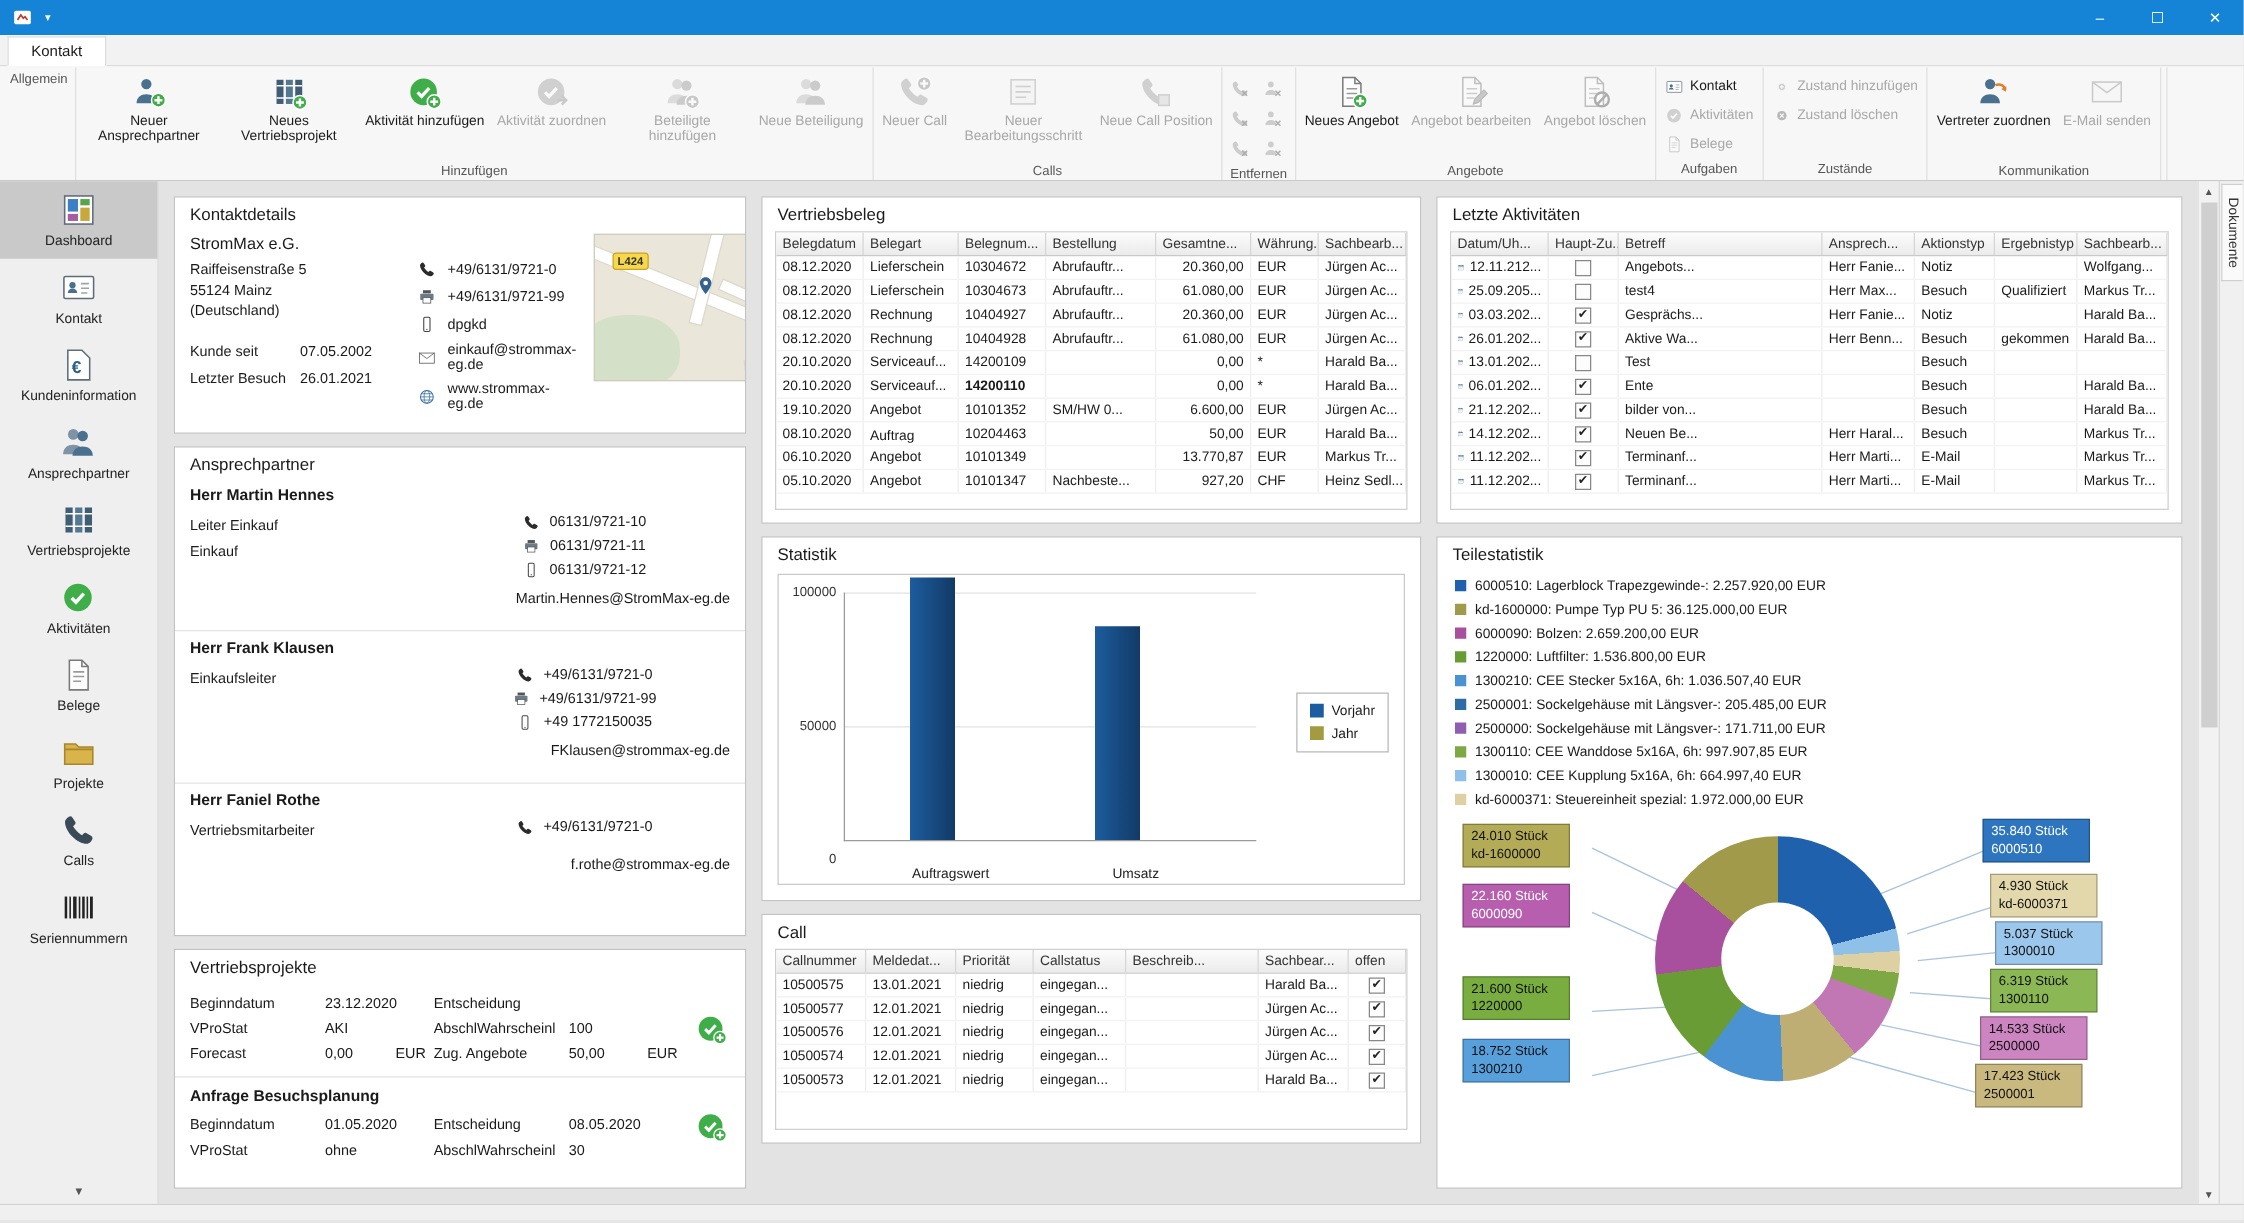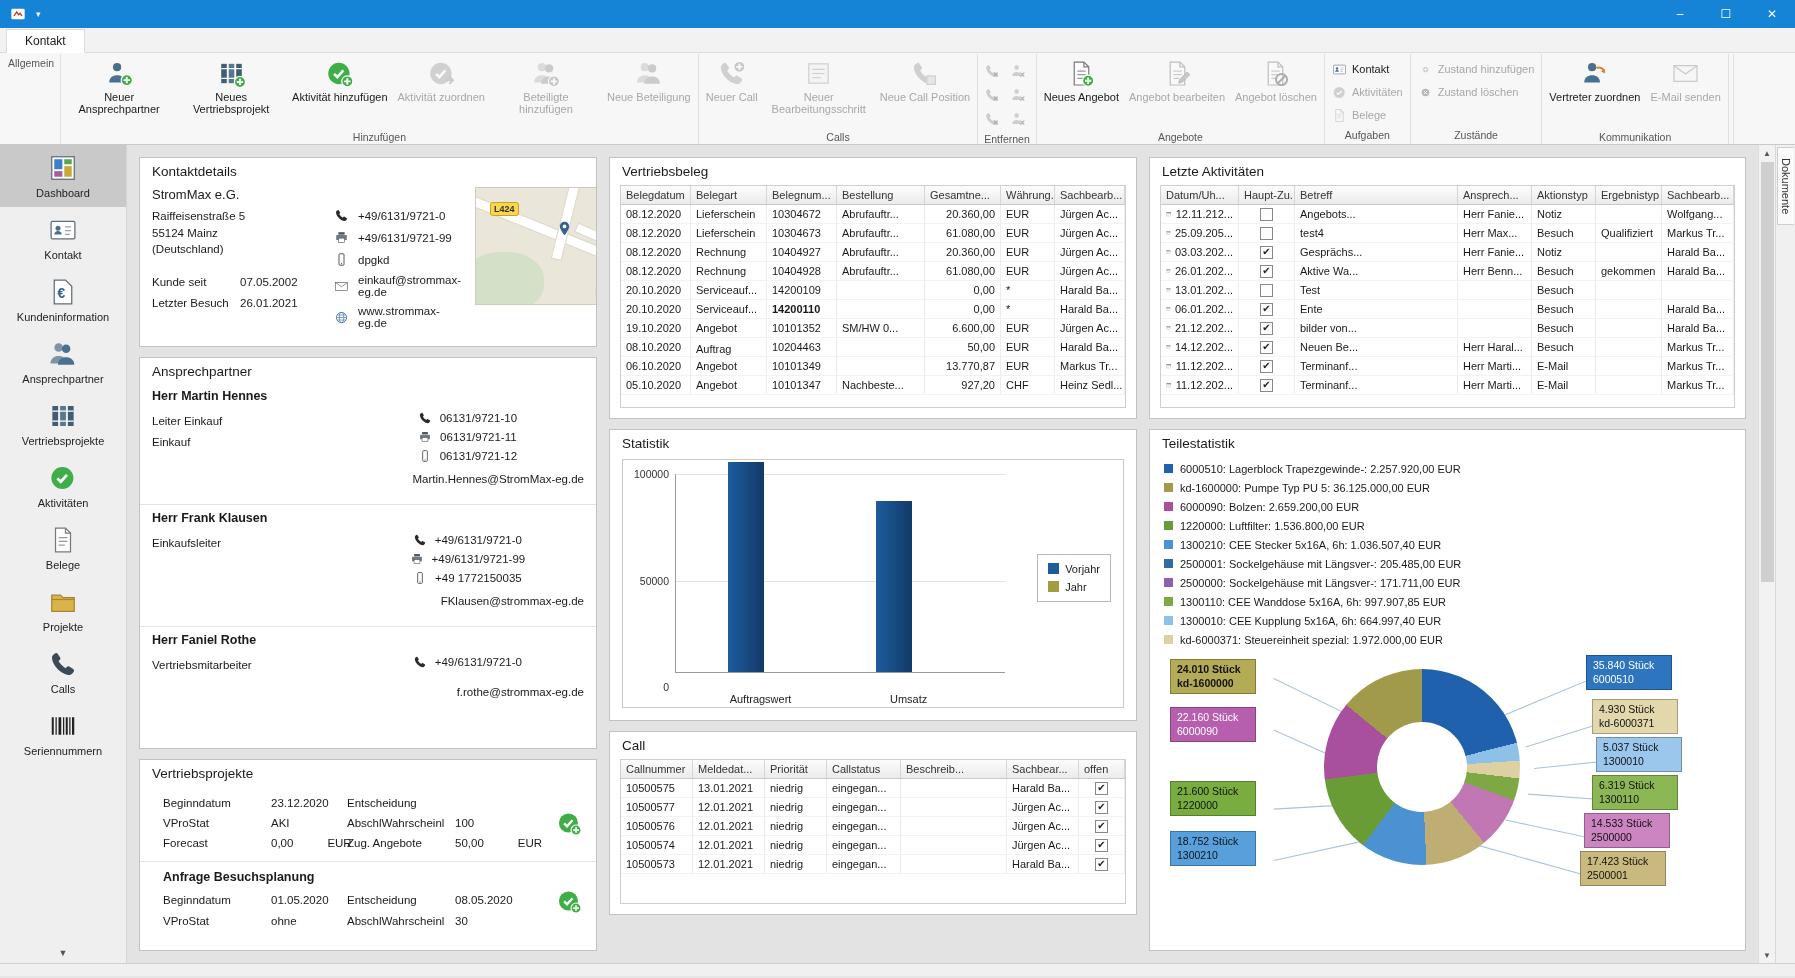--- a/index.html
+++ b/index.html
@@ -72,21 +72,21 @@
 .ap-name{font-weight:bold;font-size:12.5px;margin-bottom:8px}
 .ap-grid{display:flex}
 .ap-roles{width:46%;font-size:11.5px;line-height:1.85}
 .ap-phones{flex:1;display:flex;flex-direction:column;gap:5px;align-items:center}
 .ap-phone-row{display:flex;align-items:center;gap:8px;font-size:11.5px}
 .ap-phone-row .ic{width:14px;height:14px}
 .ap-email{text-align:right;font-size:11.5px;margin-top:10px}
 
 
 #vpList{flex:1;display:flex;flex-direction:column}
-.vp-block{padding:8px 23px;position:relative}
+.vp-block{padding:8px 12px;position:relative}
 .vp-sep{border-top:1px solid #e4e4e4}
 .vp-name{font-weight:bold;font-size:12.5px;margin-bottom:6px}
 .vp-cols{display:flex;padding-right:42px}
 .vp-col{width:50%}
 .vp-row{display:flex;font-size:11.5px;line-height:1.75}
 .vp-label{width:108px;flex:none}
 .vp-cur{margin-left:34px}
 .vp-icon{position:absolute;right:14px;top:50%;transform:translateY(-50%);width:26px;height:26px}
 .vp-icon svg{width:100%;height:100%}
 
@@ -1633,21 +1633,21 @@
                 <path d="M112 192 L206 172"></path>
               <path d="M430 16 L332 56"></path>
                 <path d="M436 60 L352 86"></path>
                 <path d="M440 98 L360 106"></path>
                 <path d="M436 136 L354 130"></path>
                 <path d="M428 174 L332 154"></path>
                 <path d="M424 210 L300 176"></path>
             </g>
           </svg>
           <div class="donut" id="donut" style="background: conic-gradient(rgb(31, 97, 173) 0deg, rgb(31, 97, 173) 75.6deg, rgb(143, 192, 232) 75.6deg, rgb(143, 192, 232) 86.3deg, rgb(221, 209, 163) 86.3deg, rgb(221, 209, 163) 96.7deg, rgb(125, 168, 68) 96.7deg, rgb(125, 168, 68) 110deg, rgb(194, 119, 181) 110deg, rgb(194, 119, 181) 140.7deg, rgb(191, 174, 116) 140.7deg, rgb(191, 174, 116) 177.4deg, rgb(74, 146, 210) 177.4deg, rgb(74, 146, 210) 217deg, rgb(106, 156, 53) 217deg, rgb(106, 156, 53) 262.6deg, rgb(168, 80, 158) 262.6deg, rgb(168, 80, 158) 309.3deg, rgb(160, 154, 74) 309.3deg, rgb(160, 154, 74) 360deg);"></div>
-        <div class="callout" style="left: 14px; top: 4px; background: rgb(179, 171, 86); color: rgb(17, 17, 17); font-weight: bold;">
+        <div class="callout" style="left: 14px; top: 4px; background: rgb(179, 171, 86); color: rgb(17, 17, 17);">
               <div>24.010 Stück</div>
               <div>kd-1600000</div>
             </div>
             <div class="callout" style="left: 14px; top: 52px; background: rgb(183, 95, 174); color: rgb(255, 255, 255);">
               <div>22.160 Stück</div>
               <div>6000090</div>
             </div>
             <div class="callout" style="left: 14px; top: 126px; background: rgb(121, 173, 63); color: rgb(17, 17, 17);">
               <div>21.600 Stück</div>
               <div>1220000</div>

